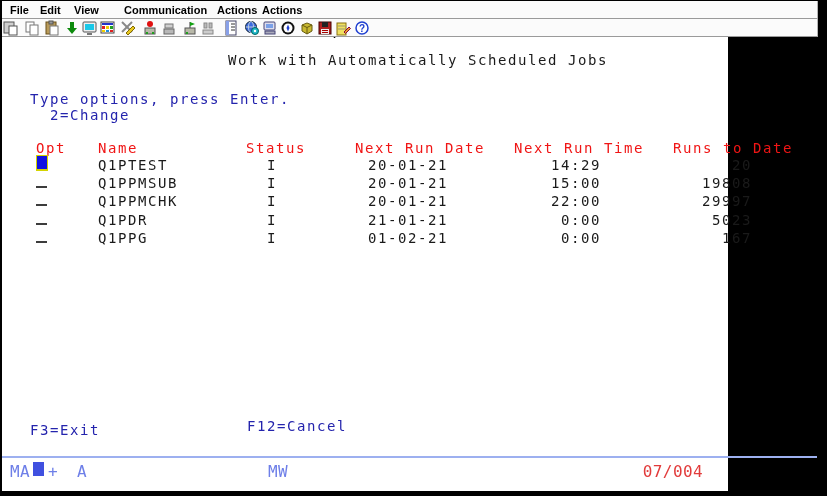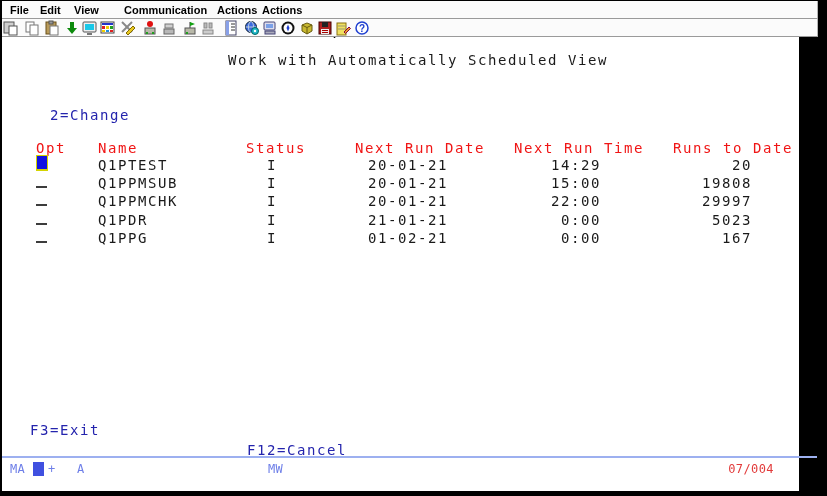--- a/index.html
+++ b/index.html
@@ -1,42 +1,42 @@
 <!DOCTYPE html>
 <html><head>
 <meta charset="utf-8">
 <style>
   html,body{margin:0;padding:0}
   body{width:827px;height:496px;background:#000;position:relative;overflow:hidden}
-  #stage{position:absolute;left:2px;top:1px;width:797px;height:490px;background:#fff}
+  #stage{position:absolute;left:2px;top:1px;width:726px;height:490px;background:#fff}
   
   #menubar{position:absolute;left:0;top:0;width:815px;height:17px;background:#fbfbfb;border-bottom:1px solid #9a9a9a;border-right:1px solid #b5b5b5}
   .menu-item{position:absolute;top:3px;font:700 11px "Liberation Sans",sans-serif;color:#000}
   
   #toolbar{position:absolute;left:0;top:18px;width:815px;height:17px;background:#fbfbfb;border-bottom:1px solid #9a9a9a;border-right:1px solid #b5b5b5}
   .tbicon{position:absolute;top:1px;width:16px;height:16px}
   .tbicon svg{display:block}
   
   #term{position:absolute;left:0;top:37px;width:100%;height:418px;background:#fff;
         font-family:"DejaVu Sans Mono",monospace;font-size:14px;letter-spacing:1.57px;line-height:17px;white-space:pre}
   .ln{position:absolute}
   .c-k{color:#1a1a1a}.c-b{color:#2424ad}.c-r{color:#f01515}
   #title{left:226px;top:14px}
   #prompt{left:28px;top:53px}
   #opthelp{left:48px;top:69px}
-  #fk0{left:28px;top:384px}#fk1{left:128px;top:384px}#fk2{left:245px;top:404px}
+  #fk0{left:28px;top:384px}#fk1{left:128px;top:384px}#fk2{left:245px;top:380px}
   #copyright{left:53px;top:402px}
   .tcell{position:absolute}
   .ralign{text-align:right}
   .cursorblk{position:absolute;width:10px;height:13px;background:#1212e0;border:1px solid #d4d400;border-bottom-width:2px}
   .uscore{position:absolute;width:11px;height:2px;background:#3c3c3c}
   
   #oiasep{position:absolute;left:0;top:455px;width:815px;height:2px;background:#9db0f0}
   #oia{position:absolute;left:0;top:458px;width:100%;height:18px;
-       font-family:"DejaVu Sans Mono",monospace;font-size:12px;letter-spacing:.4px;color:#6e7fe8}
+       font-family:"DejaVu Sans Mono",monospace;font-size:16px;letter-spacing:.4px;color:#6e7fe8}
   .oseg{position:absolute;top:3px}
   #oia-block{position:absolute;left:31px;top:3px;width:11px;height:14px;background:#4050e0}
   #oia-right{right:25px;color:#e23b3b}
 </style>
 </head>
 <body>
 
 <div id="stage">
   <div id="menubar">
       <span class="menu-item" style="left: 8px;">File</span>
@@ -185,21 +185,22 @@
         </svg>
       </span>
       <span class="tbicon" style="left: 352px;">
         <svg width="16" height="16">
           <circle cx="8" cy="8" r="6" fill="#fff" stroke="#2040d0" stroke-width="1.5"></circle>
           <text x="8" y="12" font-family="Liberation Sans" font-size="10" font-weight="bold" fill="#2040d0" text-anchor="middle">?</text>
         </svg>
       </span>
     </div>
   <div id="term">
-    <span class="ln c-k" id="title">Work with Automatically Scheduled View</span>
+    <span class="ln c-k" id="title">Work with Automatically Scheduled Jobs</span>
+    <span class="ln c-b" id="prompt">Type options, press Enter.</span>
     <span class="ln c-b" id="opthelp">2=Change</span>
     <div id="jobtable"><span class="tcell c-r" style="left: 34px; top: 102px;">Opt</span><span class="tcell c-r" style="left: 96px; top: 102px;">Name</span><span class="tcell c-r" style="left: 244px; top: 102px;">Status</span><span class="tcell c-r" style="left: 353px; top: 102px;">Next Run Date</span><span class="tcell c-r" style="left: 512px; top: 102px;">Next Run Time</span><span class="tcell c-r" style="left: 671px; top: 102px;">Runs to Date</span><div class="cursorblk" style="left: 34px; top: 117px; position: absolute;"></div><span class="tcell c-k" style="left: 96px; top: 119px; position: absolute;">Q1PTEST</span><span class="tcell c-k" style="left: 265px; top: 119px; position: absolute;">I</span><span class="tcell c-k" style="left: 366px; top: 119px; position: absolute;">20-01-21</span><div class="tcell c-k ralign" style="left: 529px; top: 119px; position: absolute; width: 70px;">14:29</div><div class="tcell c-k ralign" style="left: 680px; top: 119px; position: absolute; width: 70px;">20</div><div class="uscore" style="left: 34px; top: 148px; position: absolute;"></div><span class="tcell c-k" style="left: 96px; top: 137px; position: absolute;">Q1PPMSUB</span><span class="tcell c-k" style="left: 265px; top: 137px; position: absolute;">I</span><span class="tcell c-k" style="left: 366px; top: 137px; position: absolute;">20-01-21</span><div class="tcell c-k ralign" style="left: 529px; top: 137px; position: absolute; width: 70px;">15:00</div><div class="tcell c-k ralign" style="left: 680px; top: 137px; position: absolute; width: 70px;">19808</div><div class="uscore" style="left: 34px; top: 166px; position: absolute;"></div><span class="tcell c-k" style="left: 96px; top: 155px; position: absolute;">Q1PPMCHK</span><span class="tcell c-k" style="left: 265px; top: 155px; position: absolute;">I</span><span class="tcell c-k" style="left: 366px; top: 155px; position: absolute;">20-01-21</span><div class="tcell c-k ralign" style="left: 529px; top: 155px; position: absolute; width: 70px;">22:00</div><div class="tcell c-k ralign" style="left: 680px; top: 155px; position: absolute; width: 70px;">29997</div><div class="uscore" style="left: 34px; top: 185px; position: absolute;"></div><span class="tcell c-k" style="left: 96px; top: 174px; position: absolute;">Q1PDR</span><span class="tcell c-k" style="left: 265px; top: 174px; position: absolute;">I</span><span class="tcell c-k" style="left: 366px; top: 174px; position: absolute;">21-01-21</span><div class="tcell c-k ralign" style="left: 529px; top: 174px; position: absolute; width: 70px;">0:00</div><div class="tcell c-k ralign" style="left: 680px; top: 174px; position: absolute; width: 70px;">5023</div><div class="uscore" style="left: 34px; top: 203px; position: absolute;"></div><span class="tcell c-k" style="left: 96px; top: 192px; position: absolute;">Q1PPG</span><span class="tcell c-k" style="left: 265px; top: 192px; position: absolute;">I</span><span class="tcell c-k" style="left: 366px; top: 192px; position: absolute;">01-02-21</span><div class="tcell c-k ralign" style="left: 529px; top: 192px; position: absolute; width: 70px;">0:00</div><div class="tcell c-k ralign" style="left: 680px; top: 192px; position: absolute; width: 70px;">167</div></div>
     <span class="ln c-b" id="fk0">F3=Exit</span>
     <span class="ln c-b" id="fk2">F12=Cancel</span>
   </div>
   <div id="oiasep"></div>
   <div id="oia">
     <span class="oseg" style="left:8px">MA</span>
     <span id="oia-block"></span>
     <span class="oseg" style="left:46px">+</span>

